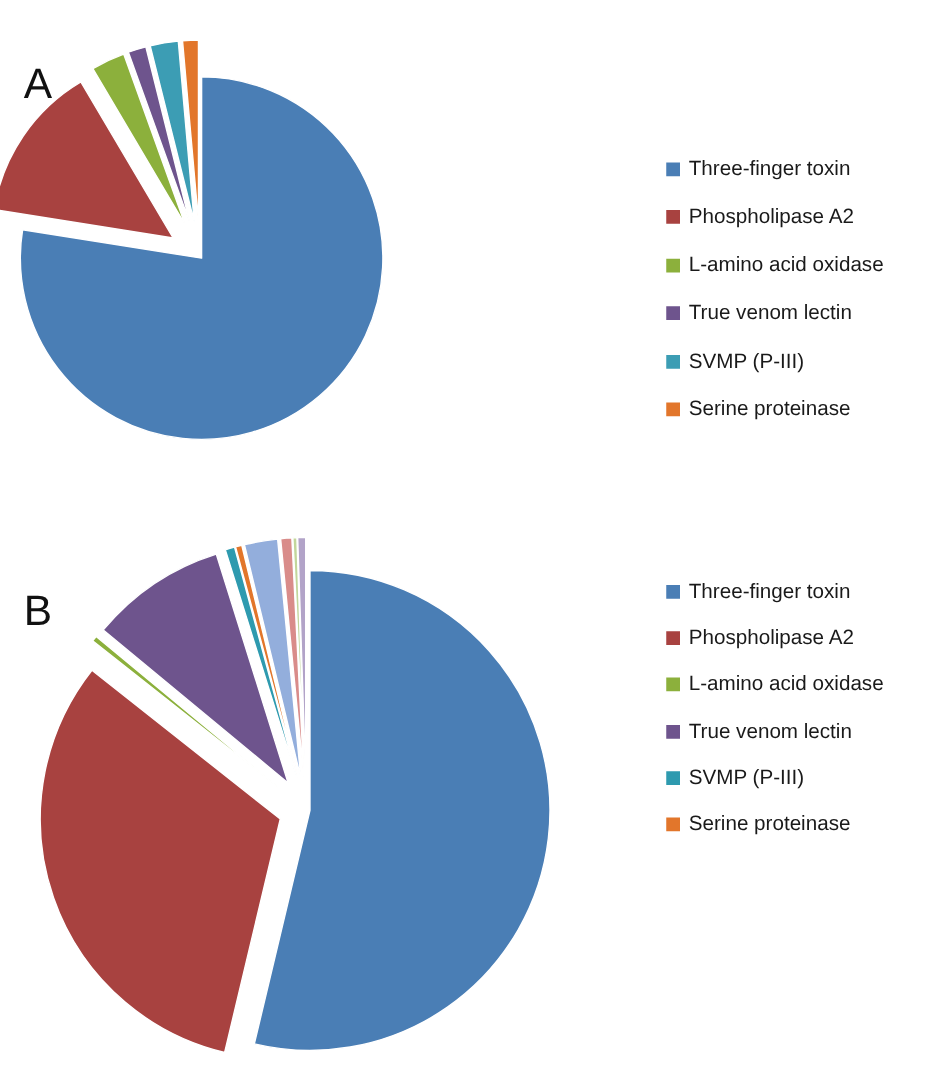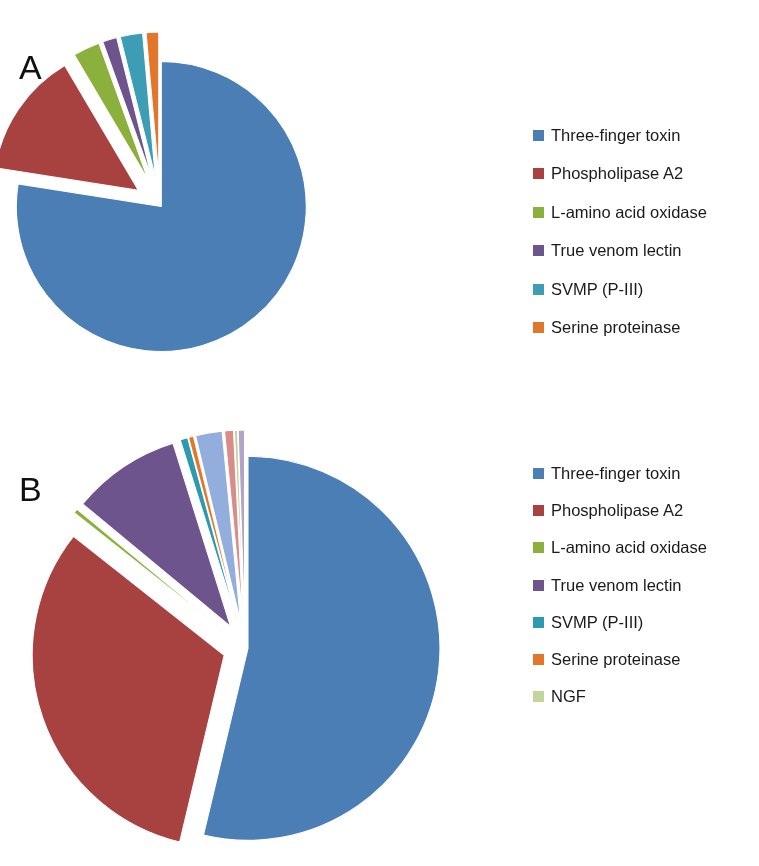--- a/index.html
+++ b/index.html
@@ -141,18 +141,14 @@
         <span class="legend-text">True venom lectin</span>
       </div>
       <div class="legend-item">
         <span class="legend-swatch" style="background: rgb(46, 154, 175);"></span>
         <span class="legend-text">SVMP (P-III)</span>
       </div>
       <div class="legend-item">
         <span class="legend-swatch" style="background: rgb(226, 118, 43);"></span>
         <span class="legend-text">Serine proteinase</span>
       </div>
-      <div class="legend-item">
-        <span class="legend-swatch" style="background: rgb(194, 214, 155);"></span>
-        <span class="legend-text">NGF</span>
-      </div>
     </div>
 </div>
 
 </body></html>

